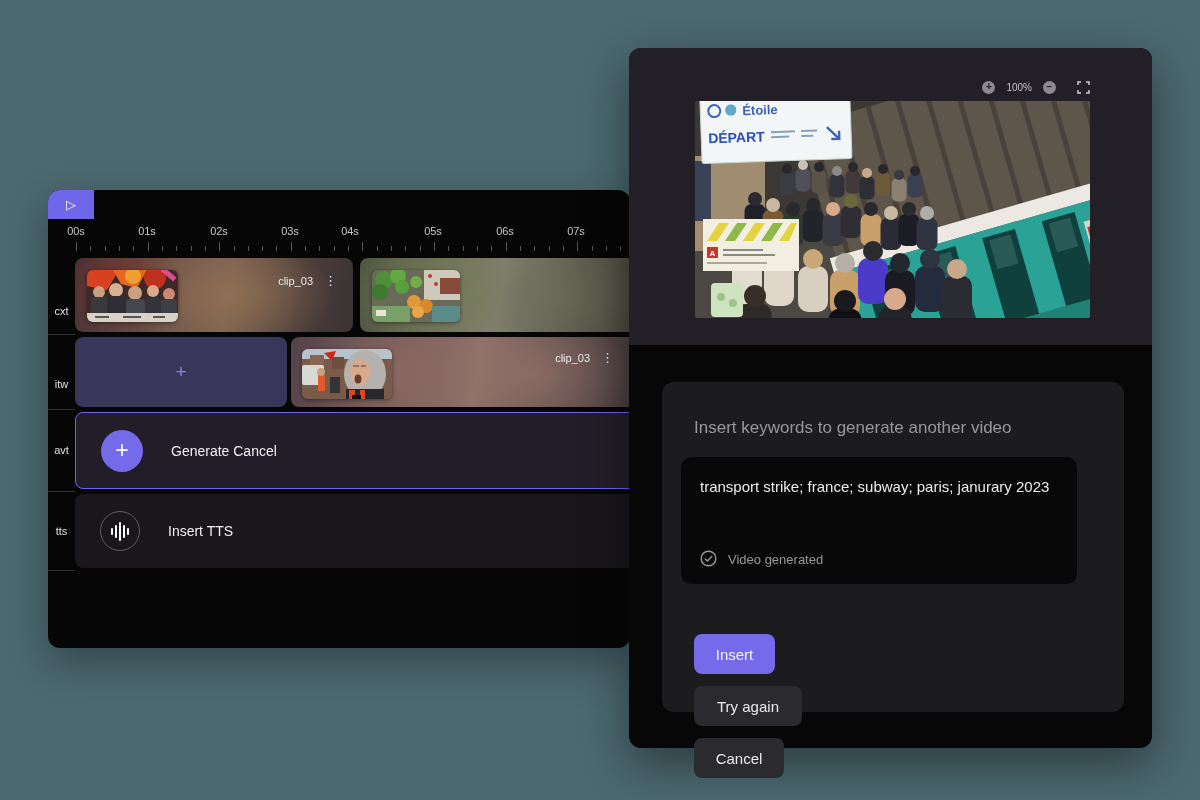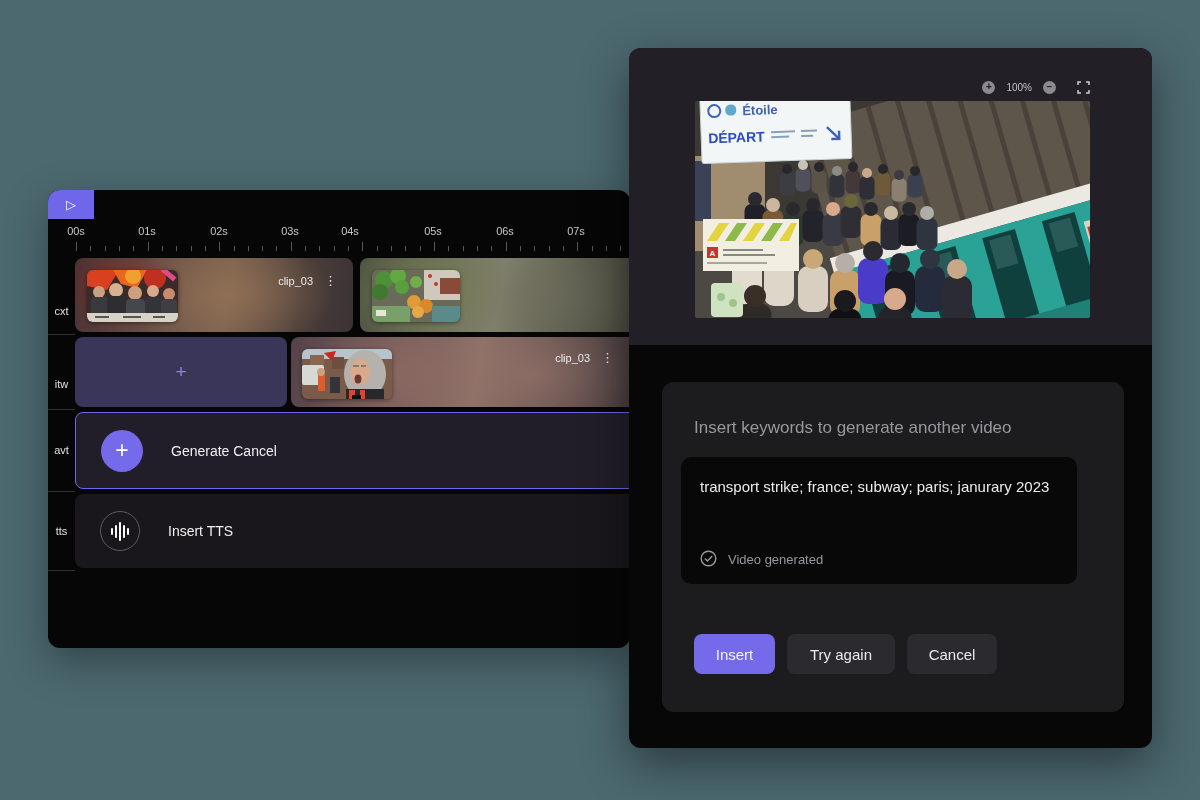--- a/index.html
+++ b/index.html
@@ -133,21 +133,21 @@
   }
   #keywords-text {
     padding:19px 20px 0 19px; color:#ececec; font-size:15px; line-height:1.42;
   }
   #status-row {
     position:absolute; left:19px; bottom:17px;
     display:flex; align-items:flex-end; gap:11px;
   }
   #status-text { color:#98989e; font-size:13px; }
   #button-row {
-    position:absolute; left:32px; top:252px; display:flex; gap:12px;
+    position:absolute; left:32px; top:252px; display:flex; gap:12px;flex-direction:column;
   }
   .btn {
     height:40px; border:none; border-radius:8px; font-size:15px;
     font-family:"Liberation Sans","DejaVu Sans",sans-serif;
     display:flex; align-items:center; justify-content:center; cursor:pointer;
   }
   #insert-button { width:81px; background:#756ae9; color:#f4f2ff; }
   #try-again-button { width:108px; background:#2b2a2e; color:#e9e9ec; }
   #cancel-button { width:90px; background:#2b2a2e; color:#e9e9ec; }
 </style>

